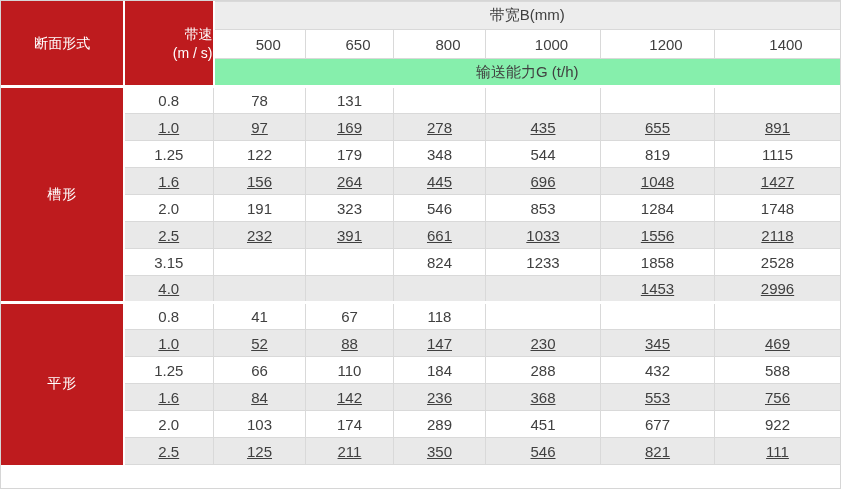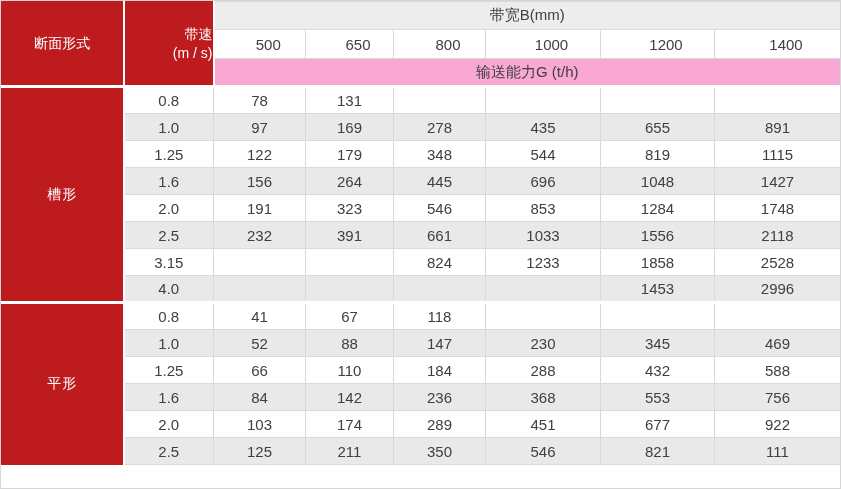--- a/index.html
+++ b/index.html
@@ -11,25 +11,25 @@
   table{
     border-collapse:collapse;table-layout:fixed;width:839px;
     font-size:15px;color:#404040;
   }
   th,td{
     border:1px solid #d9d9d9;text-align:center;vertical-align:middle;
     padding:0;font-weight:normal;overflow:hidden;white-space:nowrap;
   }
   thead tr.hrow1 th{height:27px;background:#ededed;}
   thead tr.hrow2 th{height:28px;background:#ffffff;padding-left:17px;}
-  thead tr.hrow3 th{height:26px;background:#f9a8d4;}
+  thead tr.hrow3 th{height:26px;background:#86efac;}
   tbody tr{height:27px;}
   tbody.section{border-top:3px solid #ffffff;}
   thead{border-bottom:3px solid #ffffff;}
-  tr.alt td{background:#e9e9e9;}
+  tr.alt td{background:#e9e9e9;text-decoration:underline;}
   td{background:#ffffff;}
   .redcell{
     background:#be1b1e !important;color:#ffffff;
     border-color:#be1b1e;border-right:2px solid #ffffff;
     font-size:14px;
   }
   .speed-head{line-height:19px;text-align:right;}
   .section-name{letter-spacing:1px;text-align:center;}
 </style>
 </head>

